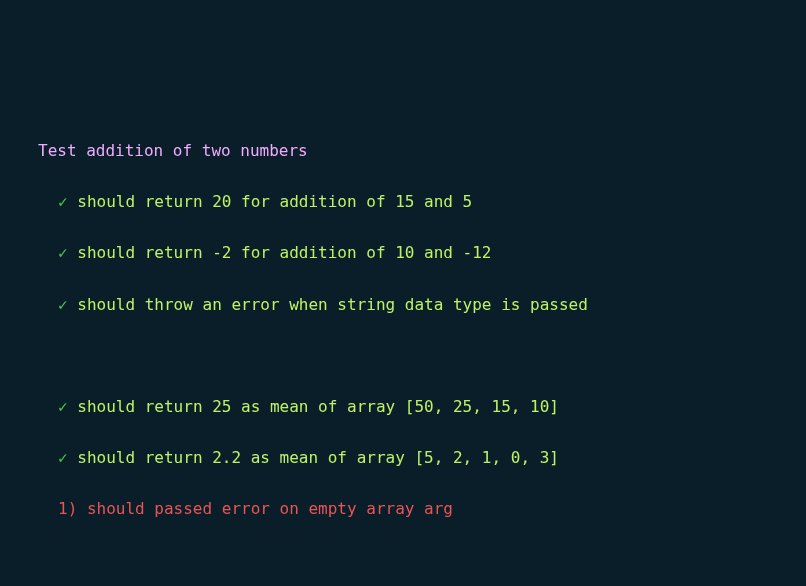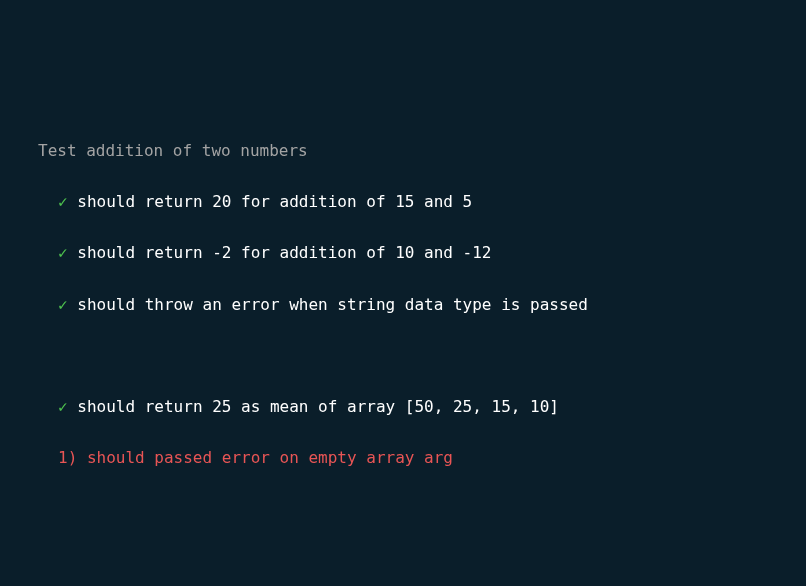--- a/index.html
+++ b/index.html
@@ -7,40 +7,41 @@
       background: #0a1e2a;
       color: #8a9199;
       font-family: 'Menlo', 'Monaco', 'Consolas', monospace;
       font-size: 16px;
       line-height: 1.6;
       padding: 10px 18px;
       width: 806px;
       height: 586px;
       white-space: pre;
     }
-    .dim { color: #ffffff; }
+    .dim { color: #bef264; }
     .red { color: #e85555; }
     .check { color: #4ec24e; }
-    .suite { color: #a3a3a3; }
+    .suite { color: #f0abfc; }
     .test-line { padding-left: 40px; }
     .suite-line { padding-left: 20px; }
     .block { display: block; }
   </style>
 </head>
 <body>
 
 
 
 <div>
 <span class="suite-line block"><span class="suite">Test addition of two numbers</span></span>
 <span class="test-line block"><span class="check">✓</span> <span class="dim">should return 20 for addition of 15 and 5</span></span>
 <span class="test-line block"><span class="check">✓</span> <span class="dim">should return -2 for addition of 10 and -12</span></span>
 <span class="test-line block"><span class="check">✓</span> <span class="dim">should throw an error when string data type is passed</span></span>
 <span class="block"> </span>
 <span class="test-line block"><span class="check">✓</span> <span class="dim">should return 25 as mean of array [50, 25, 15, 10]</span></span>
+<span class="test-line block"><span class="check">✓</span> <span class="dim">should return 2.2 as mean of array [5, 2, 1, 0, 3]</span></span>
 <span class="test-line block"><span class="red">1)</span> <span class="red">should passed error on empty array arg</span></span>
 
 
 
 
 
 
 
 
 

